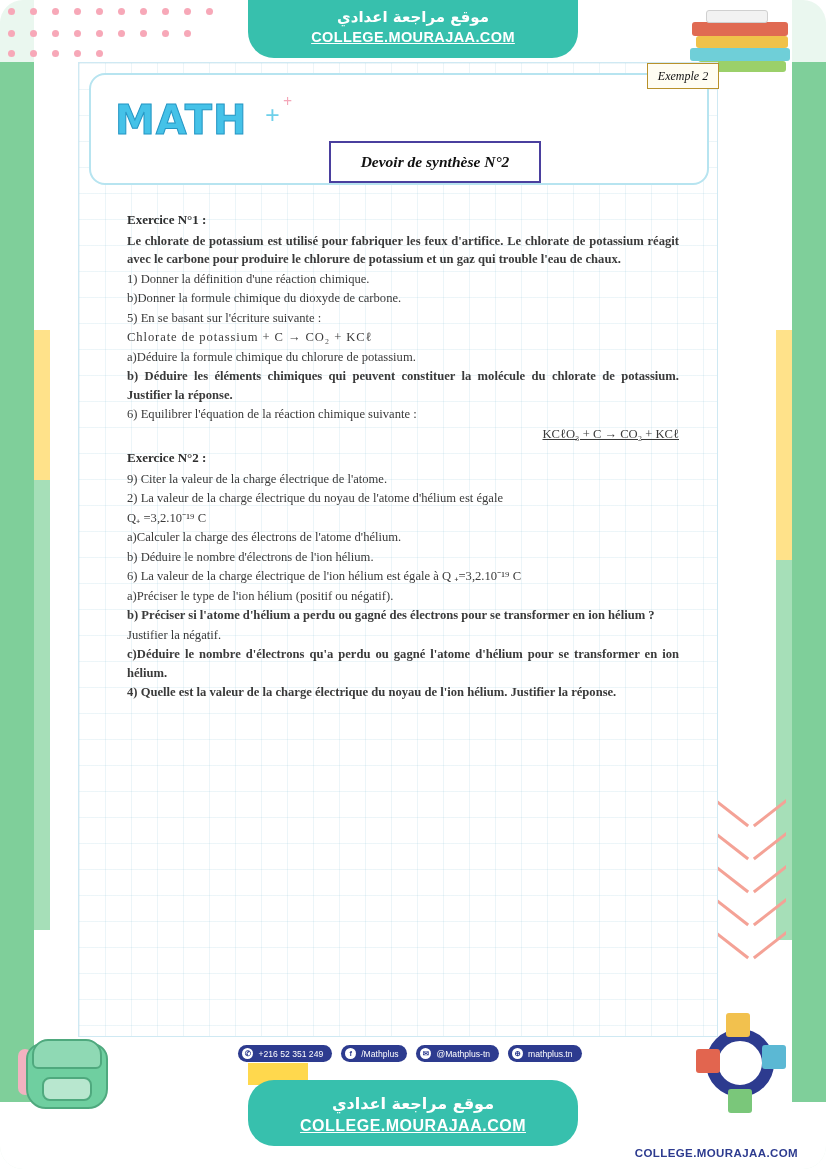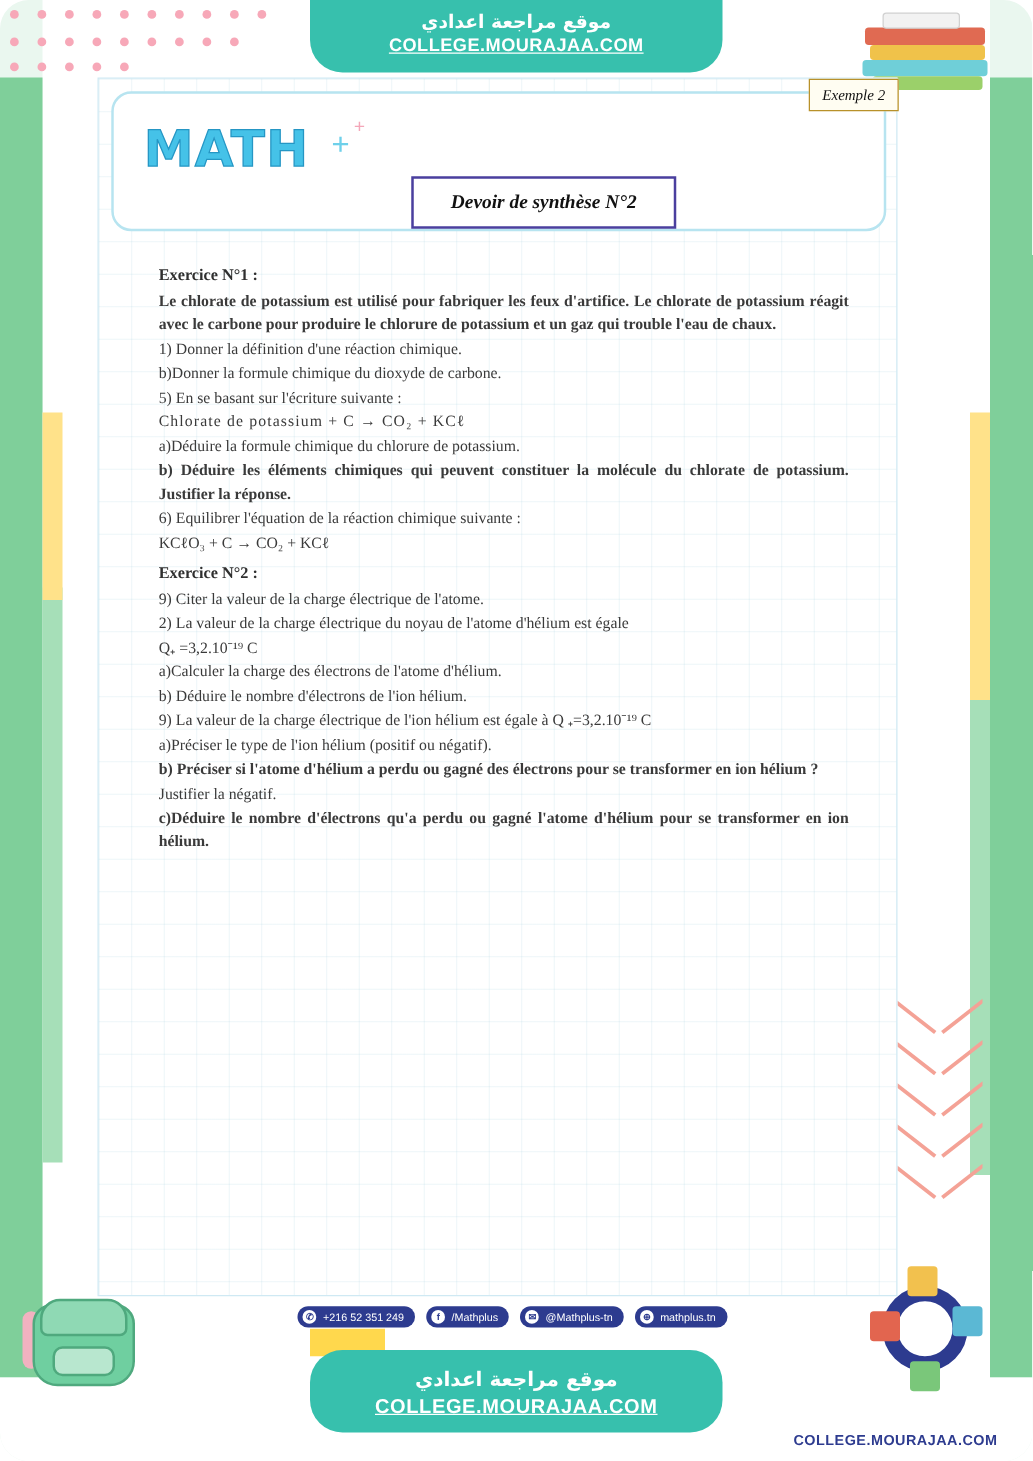--- a/index.html
+++ b/index.html
@@ -172,21 +172,21 @@
     line-height: 18.5px;
   }
   .content .h {
     font-weight: bold;
     font-size: 13px;
     color: #2f2f2f;
     margin-top: 6px; margin-bottom: 2px;
   }
   .content p { margin: 0 0 1px 0; }
   .content p.just { text-align: justify; font-weight: bold; }
-  .eqc { text-align: left; margin: 4px 0 4px 0; }
+  .eqc { text-align: right; margin: 4px 0 4px 0; text-decoration: underline; }
   .spaced { letter-spacing: .9px; }
 
   
   .social-row {
     position: absolute; left: 120px; top: 1045px; width: 580px;
     display: flex; gap: 9px; align-items: center;
     justify-content: center;
   }
   .pill {
     display: flex; align-items: center; gap: 5px;
@@ -359,25 +359,26 @@
       <p class="just">b) Déduire les éléments chimiques qui peuvent  constituer la molécule du chlorate de potassium. Justifier la réponse.</p>
       <p>6) Equilibrer l'équation de la réaction chimique suivante :</p>
       <p class="eqc">KCℓO₃  +  C → CO₂  +  KCℓ</p>
 
       <div class="h">Exercice N°2 :</div>
       <p>9) Citer la valeur de la charge électrique de l'atome.</p>
       <p>2) La valeur de la charge électrique du noyau de l'atome d'hélium est égale</p>
       <p>Q₊ =3,2.10⁻¹⁹ C</p>
       <p>a)Calculer la charge des électrons de l'atome d'hélium.</p>
       <p>b) Déduire le nombre d'électrons de l'ion hélium.</p>
-      <p>9) La valeur de la charge électrique de l'ion hélium est égale à Q ₊=3,2.10⁻¹⁹ C</p>
+      <p>6) La valeur de la charge électrique de l'ion hélium est égale à Q ₊=3,2.10⁻¹⁹ C</p>
       <p>a)Préciser le type de l'ion hélium (positif ou négatif).</p>
       <p class="just">b) Préciser si l'atome d'hélium a perdu ou gagné des électrons pour se transformer en ion hélium ?</p>
       <p>Justifier la négatif.</p>
       <p class="just">c)Déduire le nombre d'électrons qu'a perdu ou gagné l'atome d'hélium pour se transformer en ion hélium.</p>
+      <p class="just">4) Quelle est la valeur de la charge électrique du noyau de l'ion hélium. Justifier la réponse.</p>
     </div>
   </div>
 
   <div class="social-row">
     <div class="pill">
       <span class="ic">✆</span>
       <span>+216 52 351 249</span>
     </div>
     <div class="pill">
       <span class="ic">f</span>

